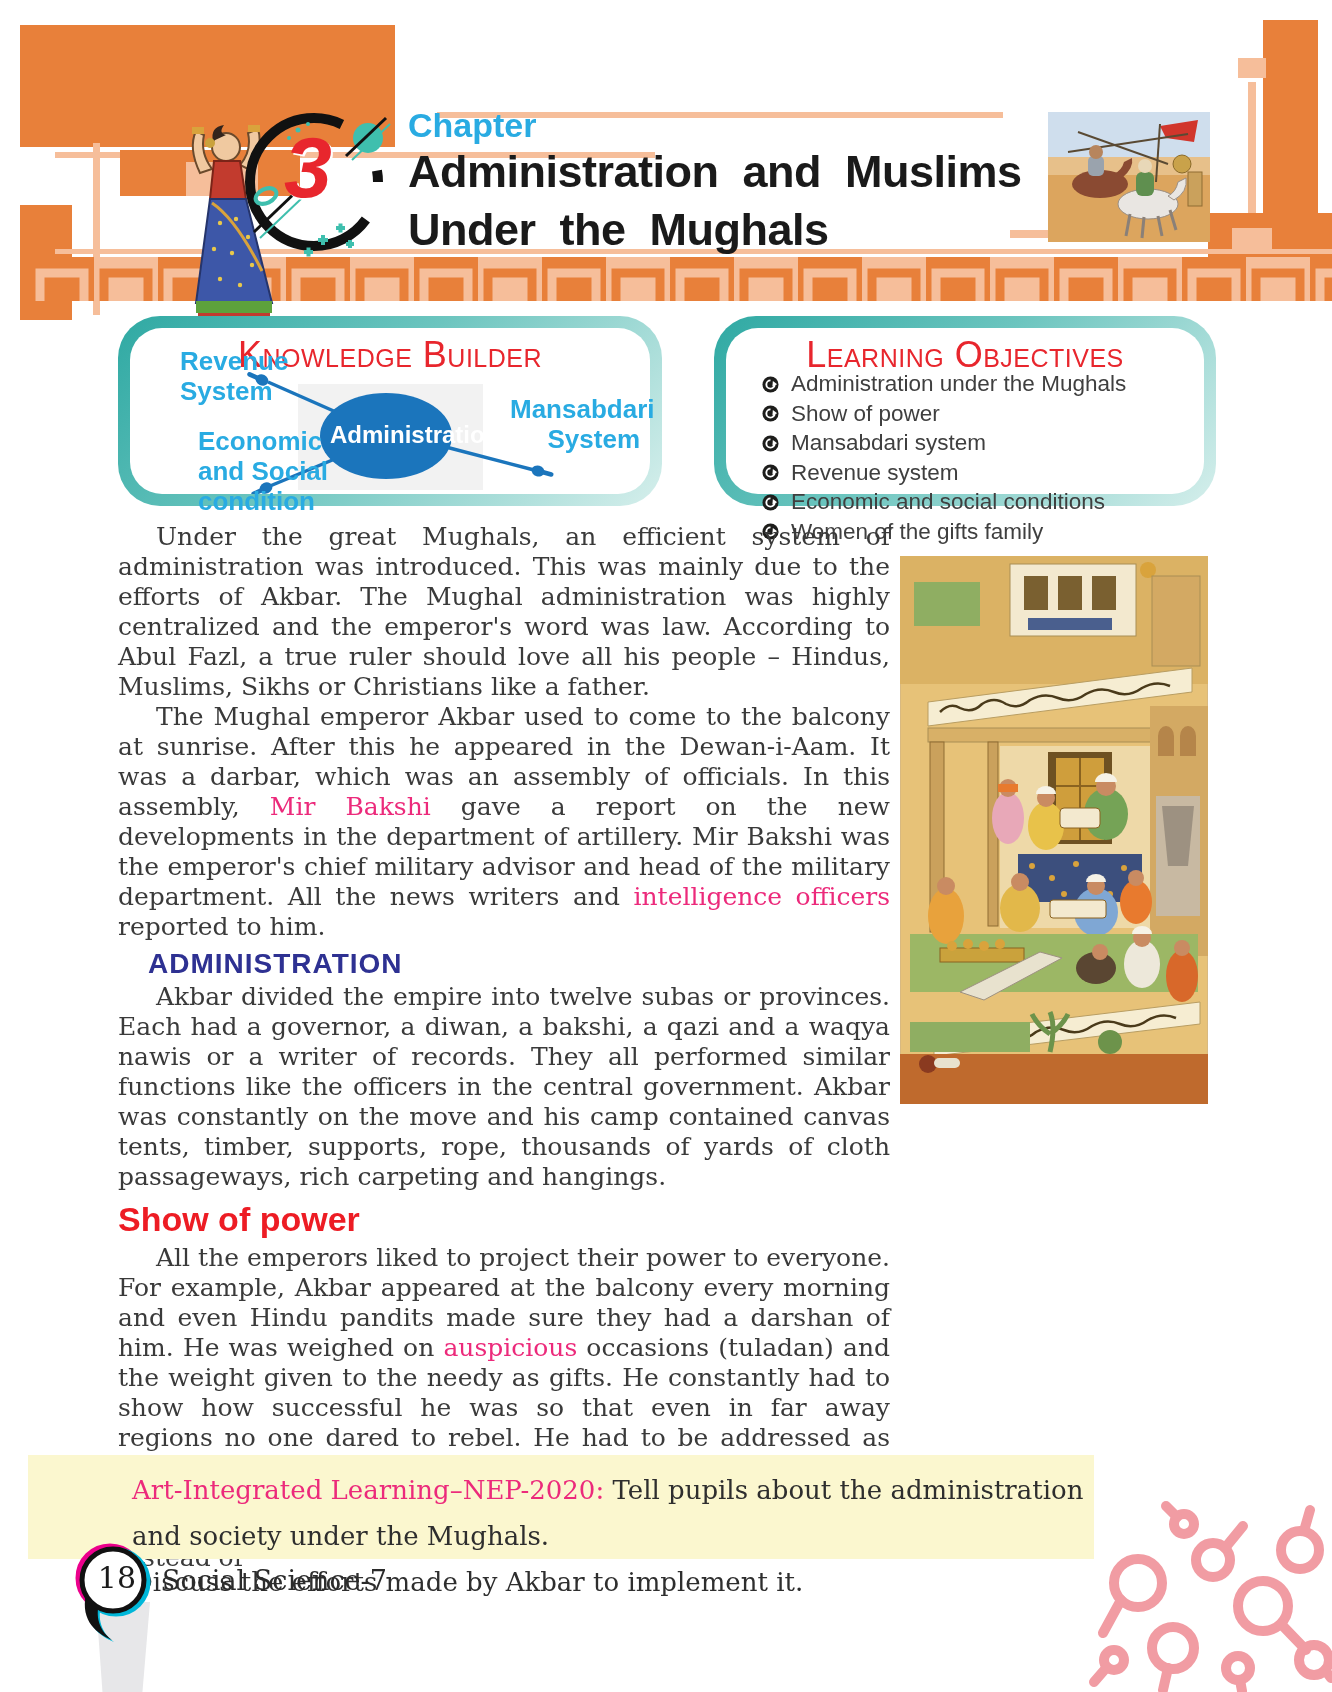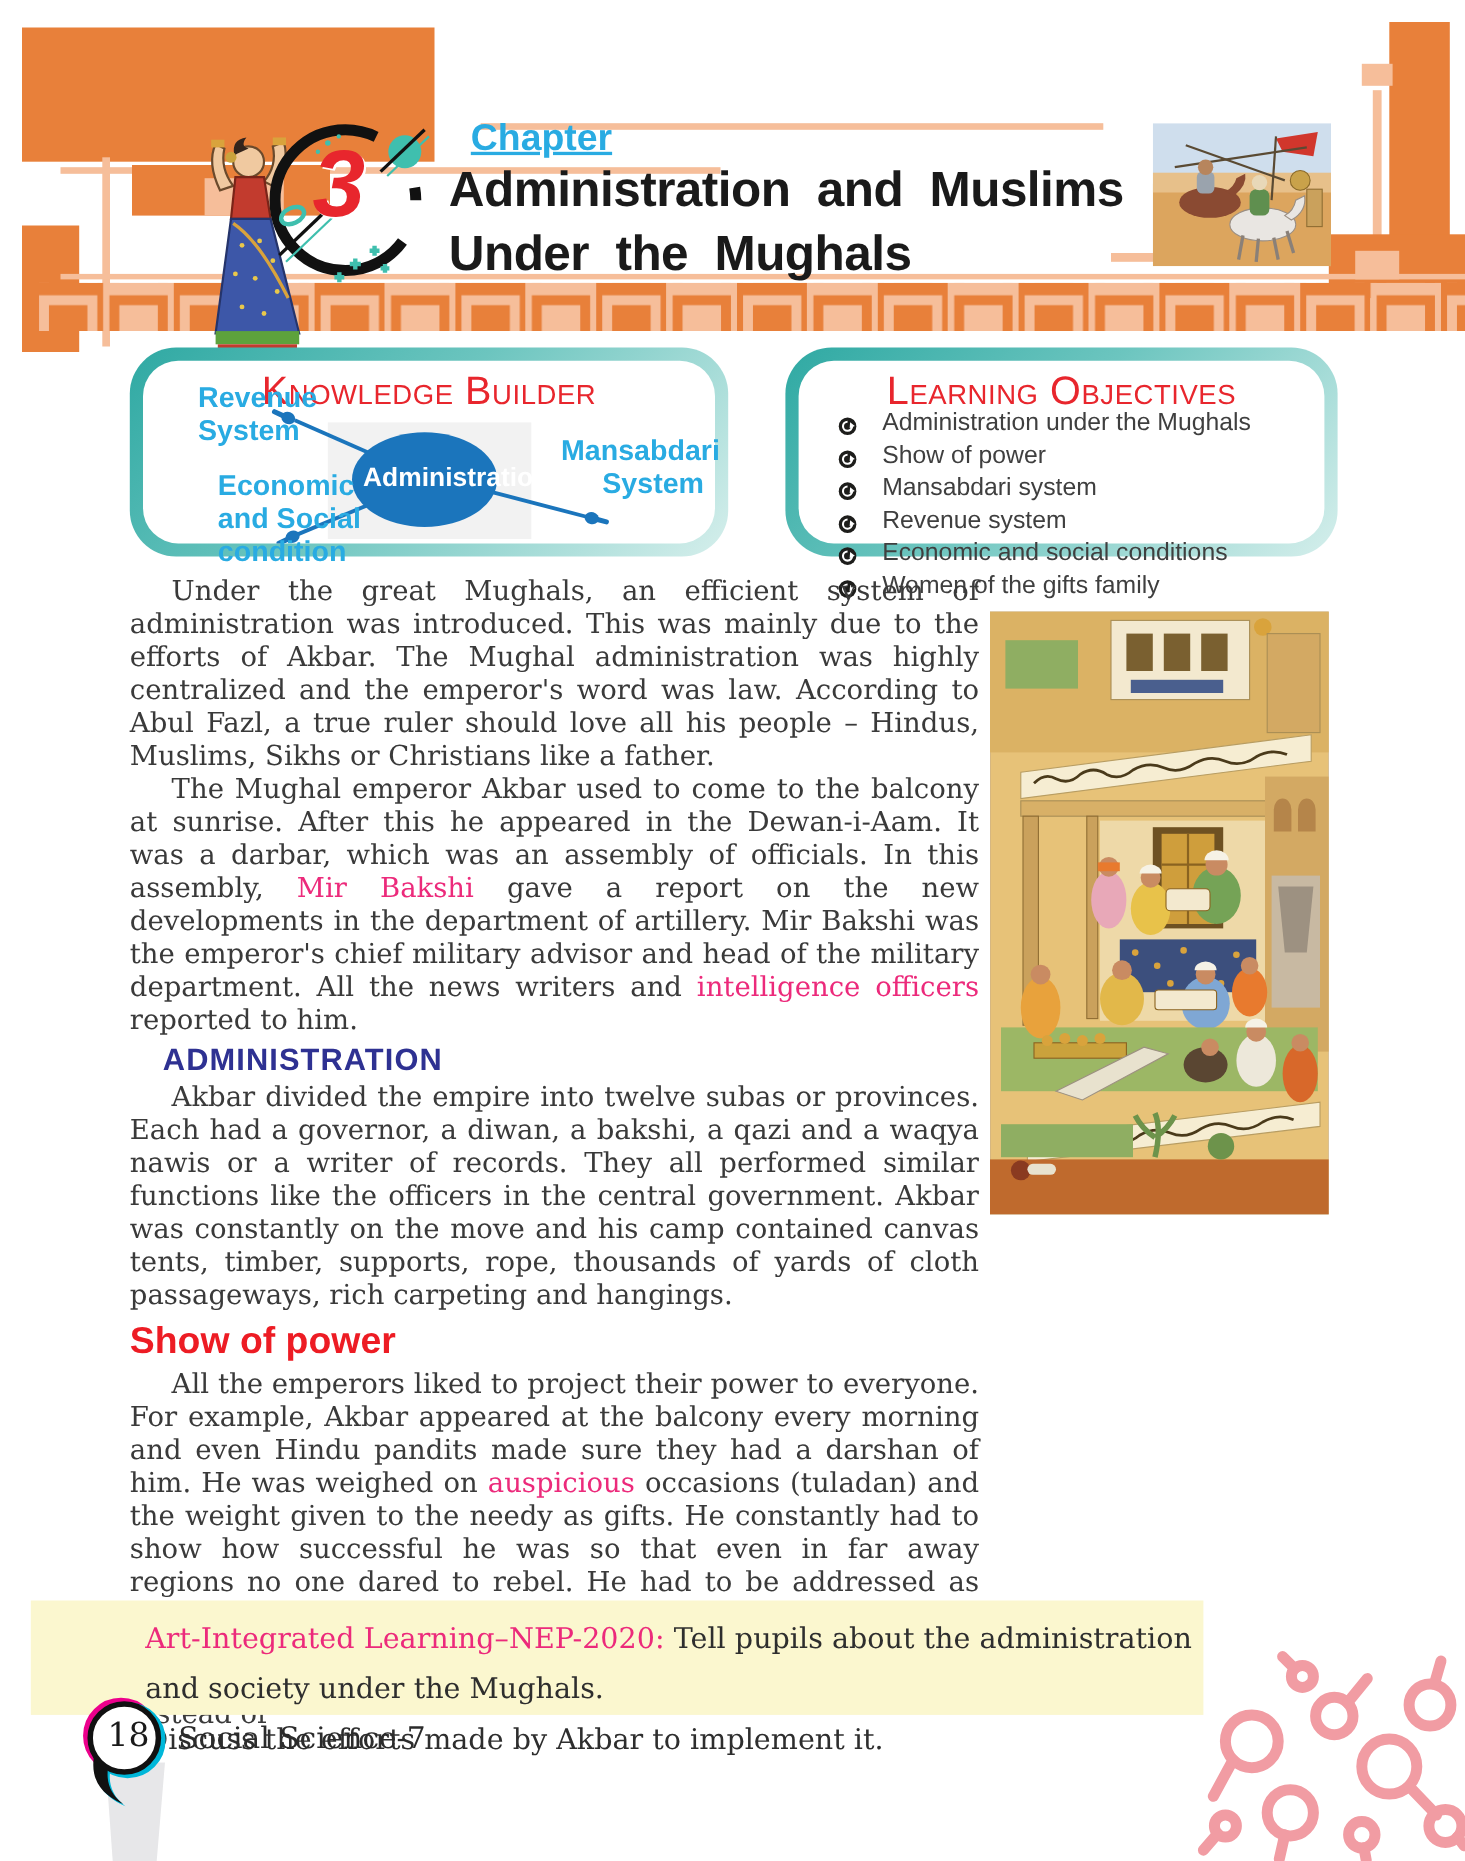--- a/index.html
+++ b/index.html
@@ -3,36 +3,36 @@
 <meta charset="utf-8">
 <style>
   html,body{margin:0;padding:0;background:#fff;}
   .page{position:relative;width:1332px;height:1692px;background:#fff;overflow:hidden;
         font-family:"Liberation Sans",sans-serif;}
   .abs{position:absolute;}
   
   .orange{background:#E8803A;}
   .peach{background:#F6BE9A;}
   
-  .chapter-label{position:absolute;left:428px;top:106px;font-size:34px;font-weight:bold;color:#29ABE2;text-decoration:underline;}
+  .chapter-label{position:absolute;left:408px;top:106px;font-size:34px;font-weight:bold;color:#29ABE2;}
   .chapter-title{position:absolute;left:408px;width:640px;font-size:45px;font-weight:800;
                  color:#1a1a1a;letter-spacing:-0.5px;word-spacing:12px;line-height:52px;}
   .title-l1{top:146px;}.title-l2{top:204px;}
   .chapter-num{position:absolute;left:284px;top:118px;font-size:86px;font-weight:900;
                font-style:italic;color:#E8262D;text-shadow:2px 2px 0 #fff;}
   
   .tealbox{position:absolute;border-radius:42px;
            background:linear-gradient(135deg,#2FA9A3 0%,#6cc5bf 45%,#D6EFEC 100%);}
   .tealbox .inner{position:absolute;inset:12px;background:#fff;border-radius:32px;}
   .boxtitle{position:absolute;top:6px;left:0;right:0;text-align:center;font-weight:normal;
             font-size:36px;color:#E8262D;font-variant:small-caps;letter-spacing:0.5px;}
   .kb-label{position:absolute;font-weight:bold;font-size:26px;line-height:30px;color:#29ABE2;}
   .ellipse-label{position:absolute;color:#fff;font-weight:bold;font-size:25px;text-align:center;}
   .lo-list{position:absolute;left:36px;top:44px;right:14px;margin:0;padding:0;list-style:none;}
-  .lo-list li{display:flex;align-items:flex-end;gap:23px;margin-bottom:5.5px;
+  .lo-list li{display:flex;align-items:center;gap:12px;margin-bottom:5.5px;
               font-size:22.5px;color:#3f3f3f;line-height:24px;}
   .obullet{flex:0 0 auto;}
   
   .content{position:absolute;left:118px;top:522px;width:772px;}
   .body-p{margin:0;text-indent:38px;text-align:justify;font-family:"DejaVu Serif",serif;
           font-size:25px;line-height:30px;color:#3a3a3a;}
   .pink{color:#EC2A7B;}
   .admin-h{margin:6px 0 2px 30px;font-size:28px;font-weight:bold;color:#2E3192;letter-spacing:1px;}
   .sop-h{margin:8px 0 4px 0;font-size:34px;font-weight:bold;color:#ED1C24;}
   

